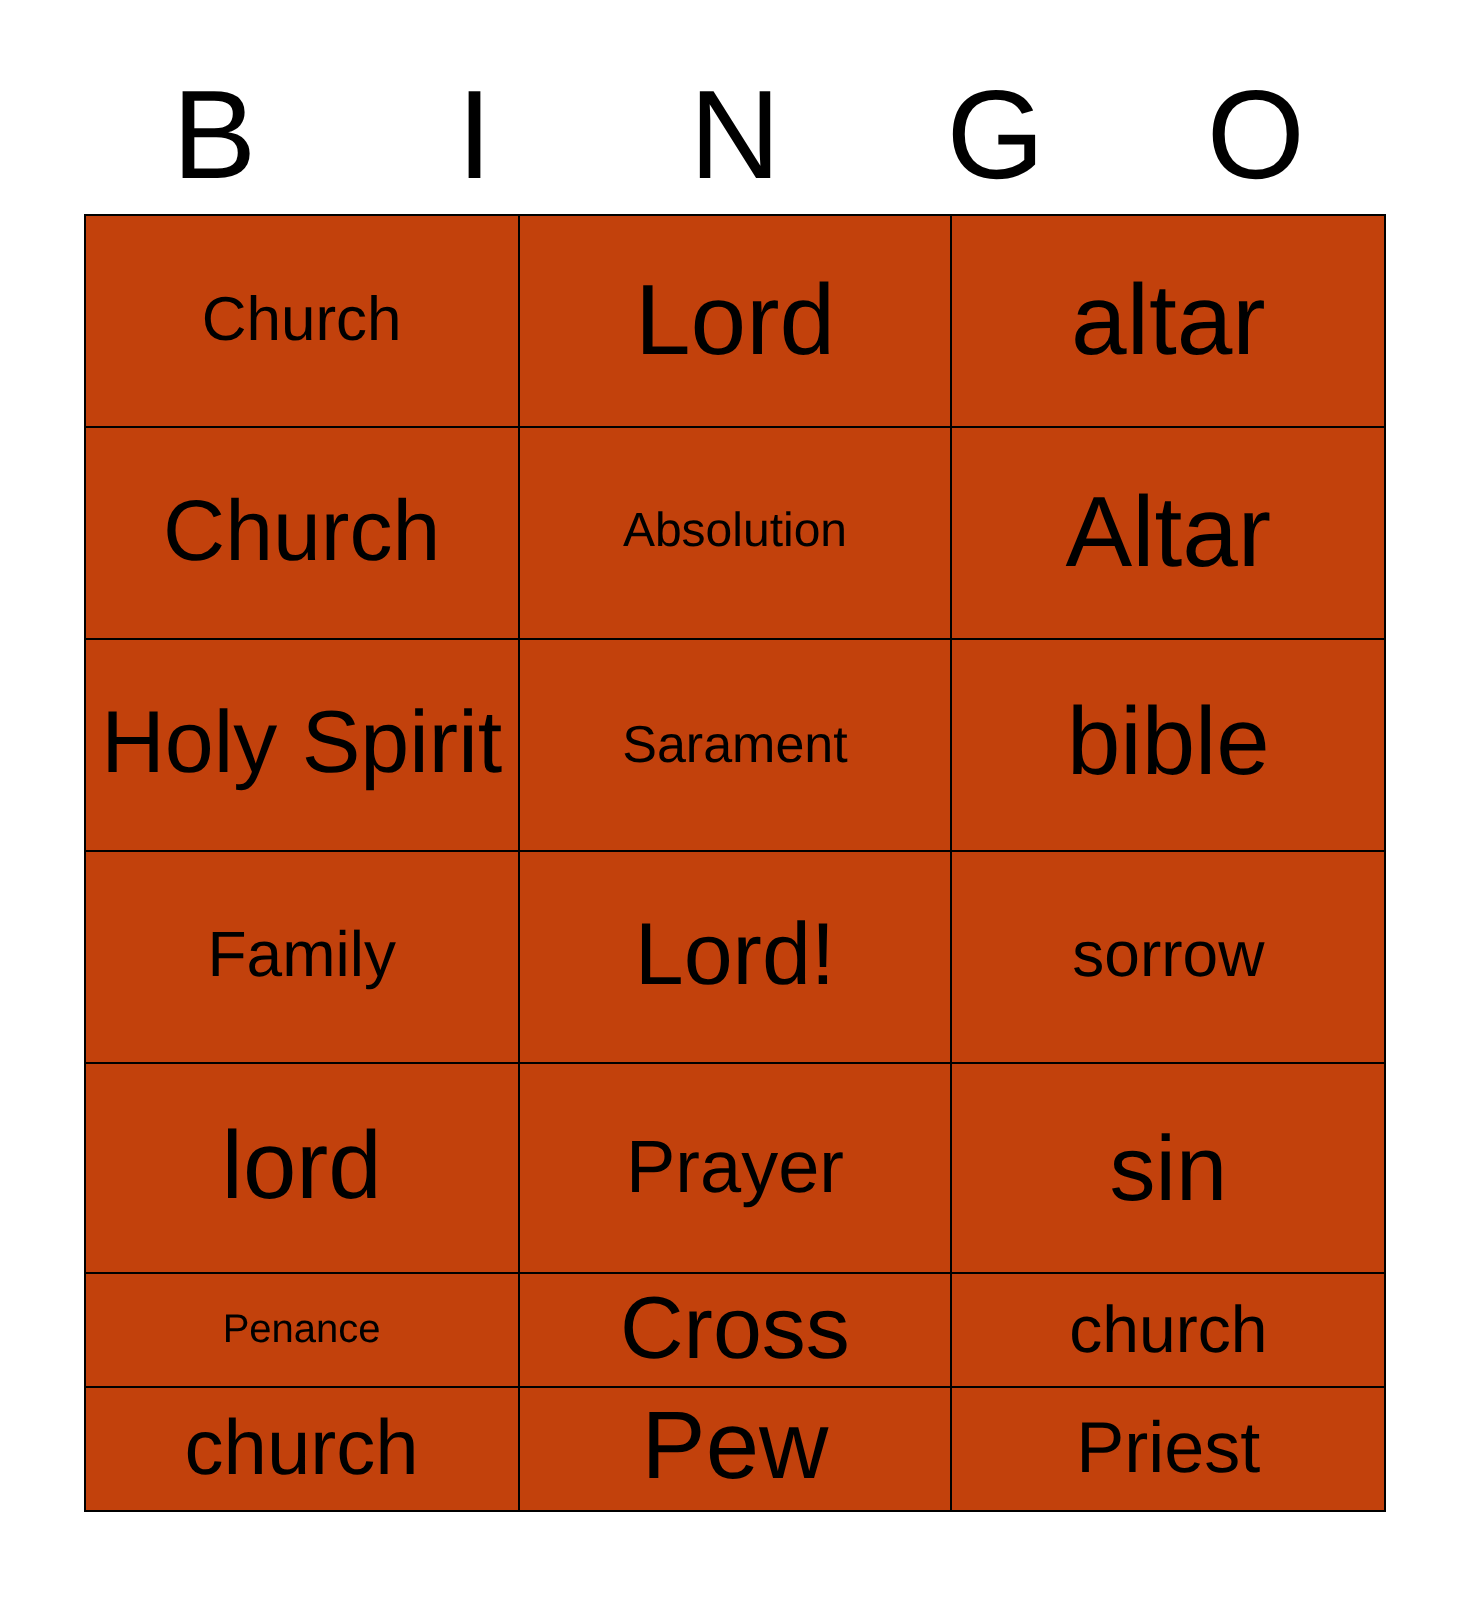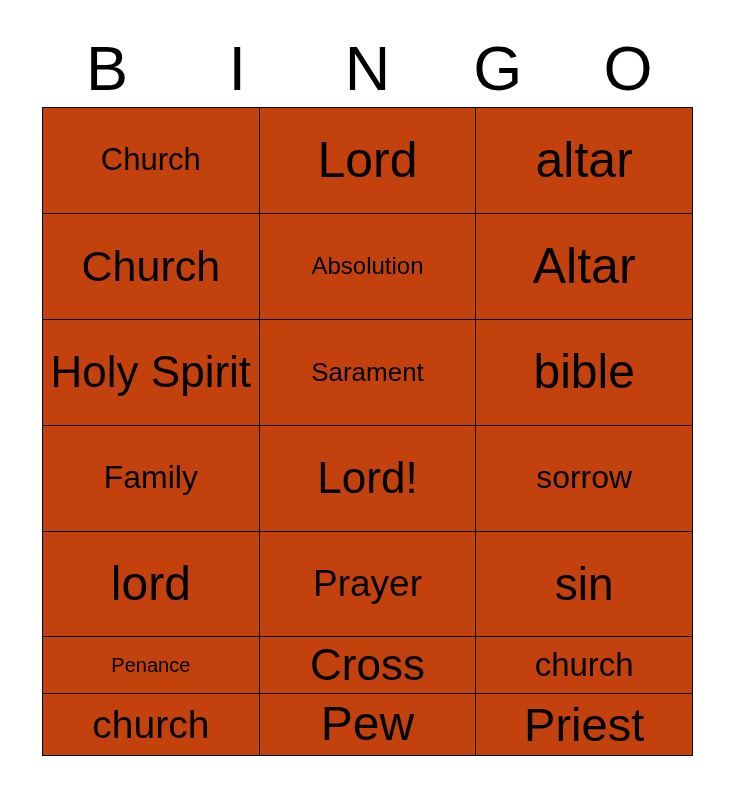--- a/index.html
+++ b/index.html
@@ -135,16 +135,16 @@
 
   <div class="cell" style="font-size:33px">
       <span>church</span>
     </div>
   <div class="cell" style="font-size:39px">
       <span>church</span>
     </div>
   <div class="cell" style="font-size:48px">
       <span>Pew</span>
     </div>
-  <div class="cell" style="font-size:47px">
+  <div class="cell" style="font-size:36px">
       <span>Priest</span>
     </div>
 </div>
 
 </body></html>

